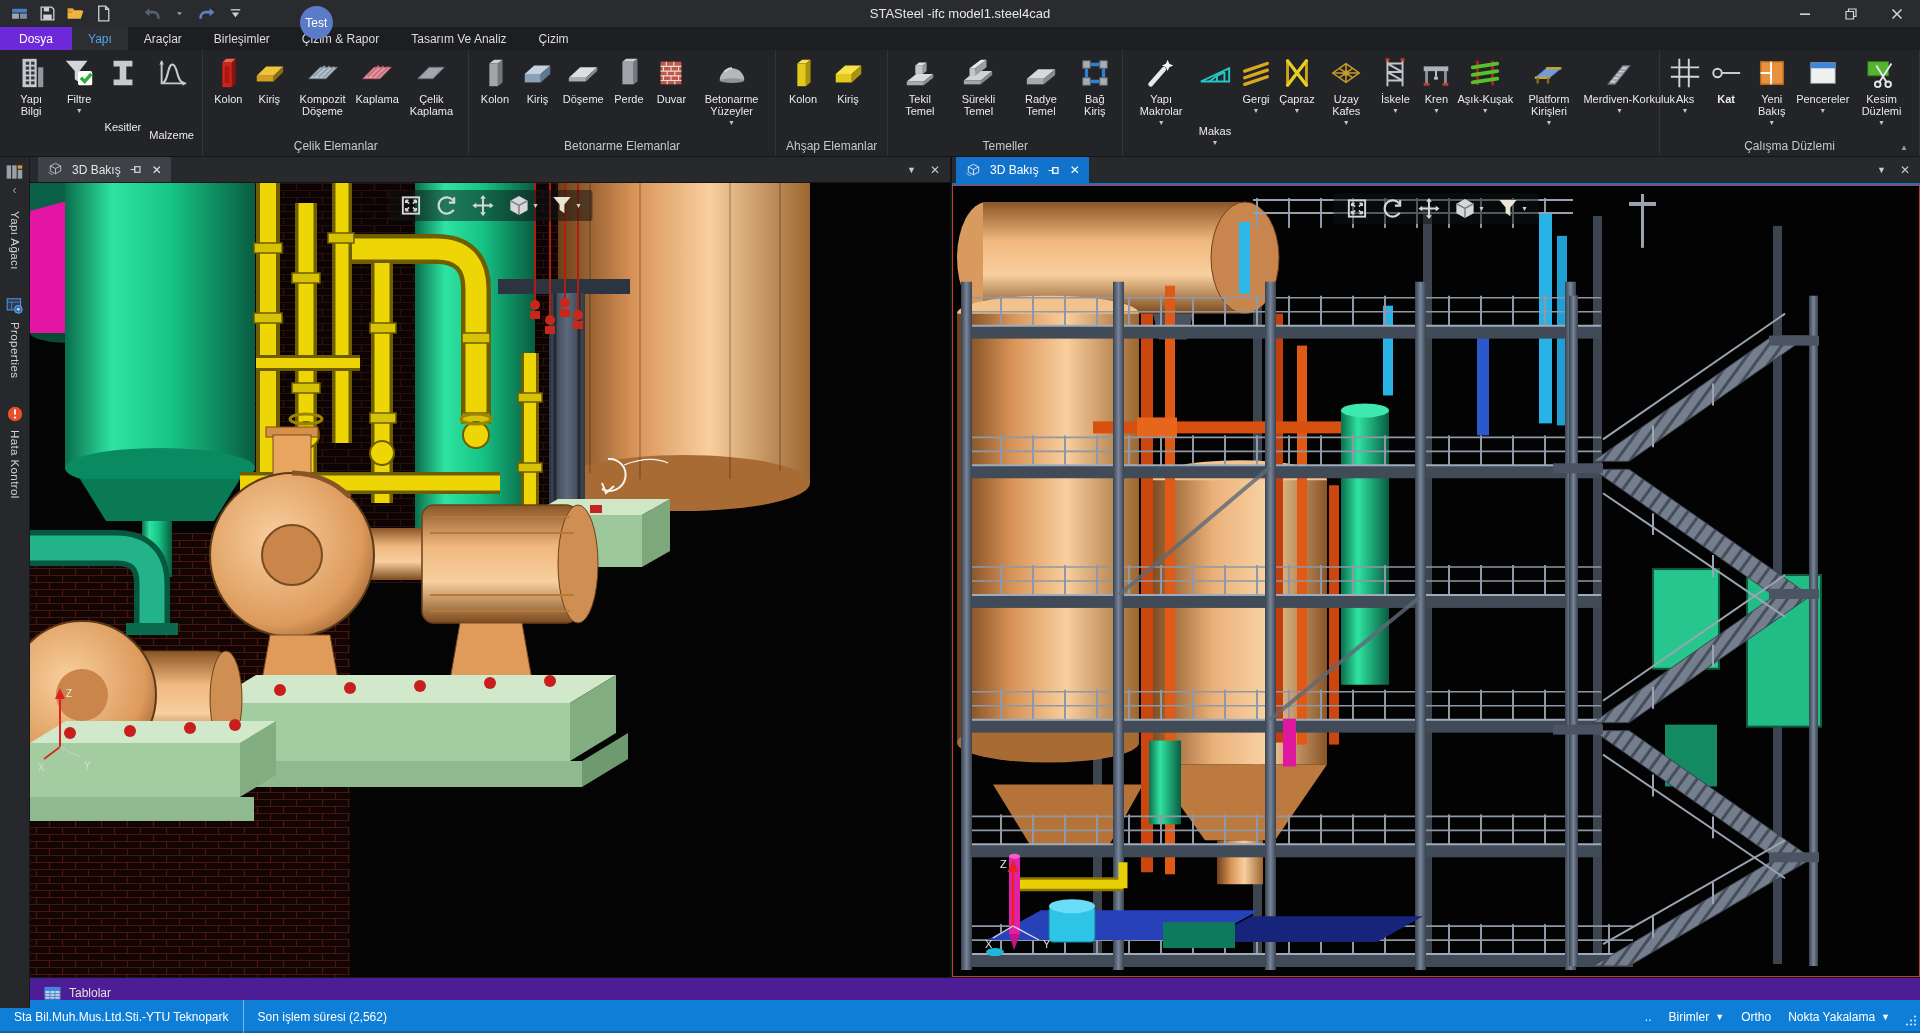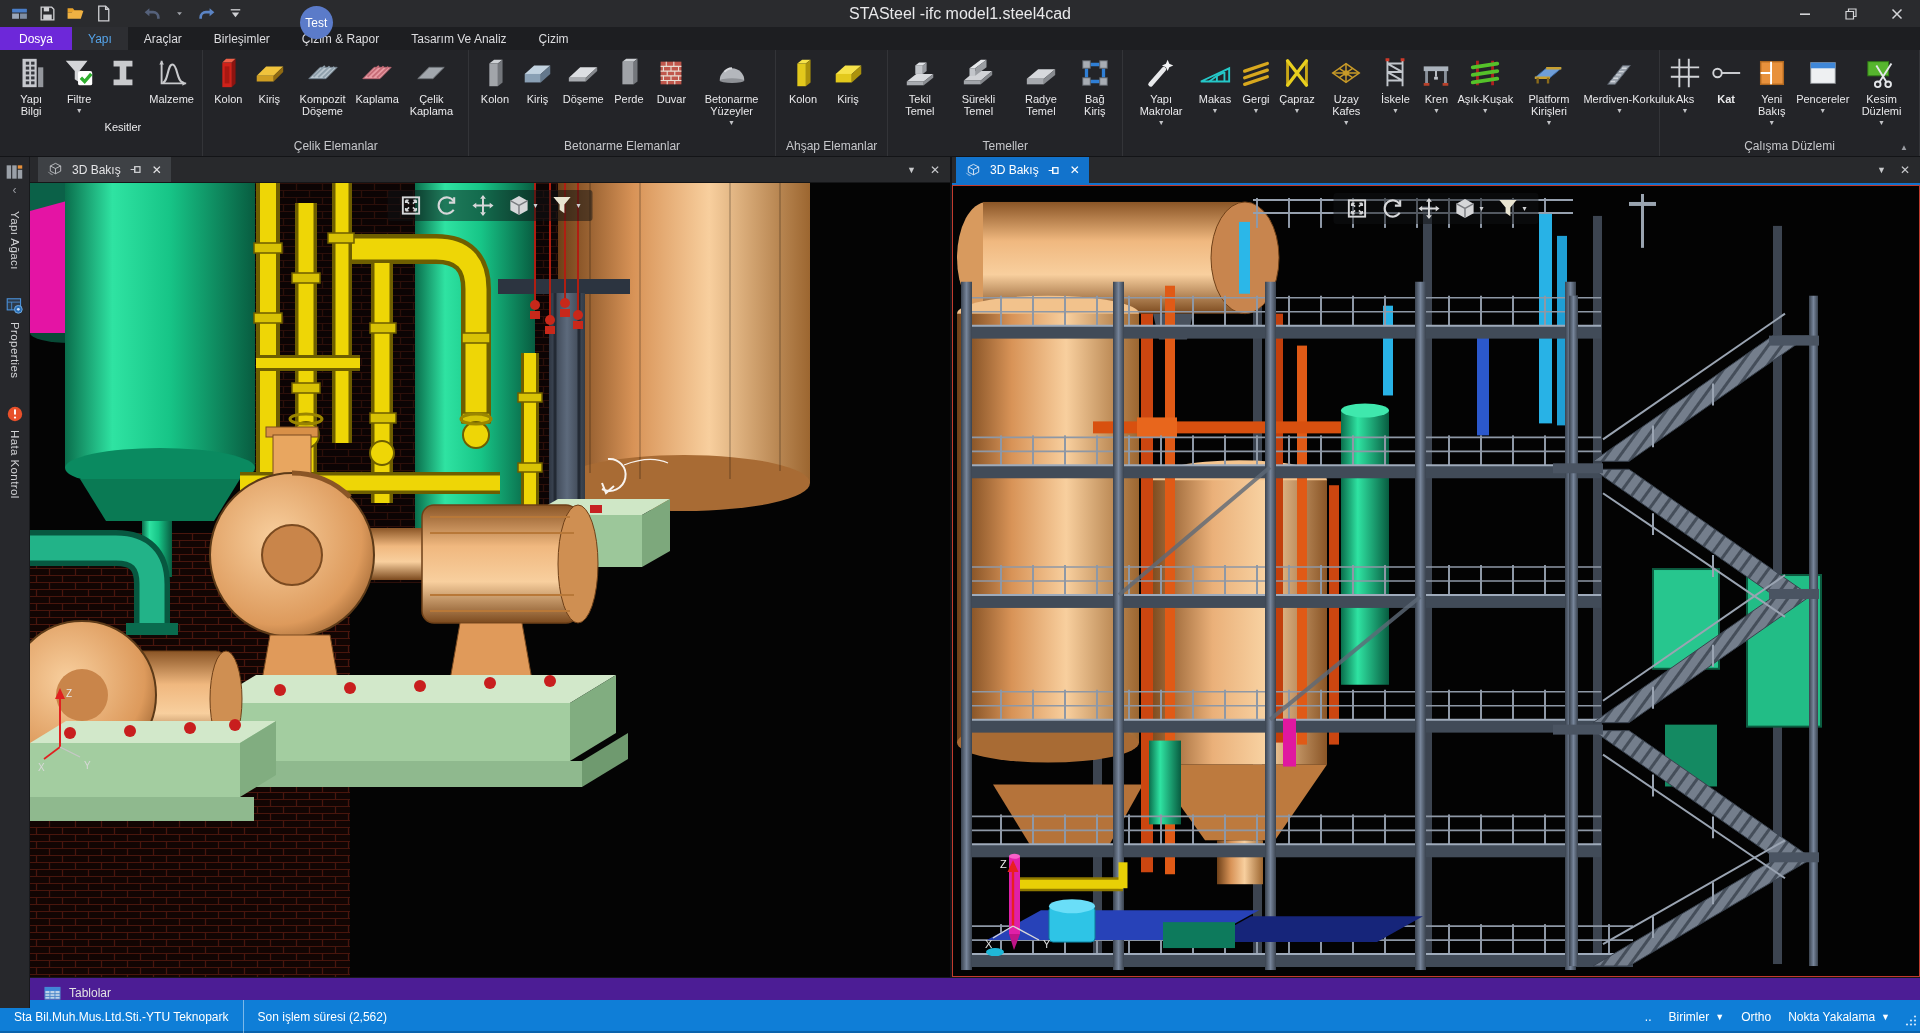--- a/index.html
+++ b/index.html
@@ -6,21 +6,21 @@
 html,body{width:1920px;height:1033px;overflow:hidden}
 body{font-family:"Liberation Sans",sans-serif;background:#141518;position:relative;color:#e4e4e6}
 .ic{display:inline-flex}
 .ic svg{display:block}
 
 
 .titlebar{position:absolute;top:0;left:0;right:0;height:27px;background:#2a2b2e;display:flex;align-items:center;z-index:5}
 .qa{display:flex;align-items:center;gap:8px;padding-left:9px;z-index:2}
 .qbtn{display:flex;align-items:center;justify-content:center;width:20px;height:22px}
 .qa .sep{width:12px}
-.title-text{position:absolute;left:0;right:0;text-align:center;font-size:16px;color:#e8e8ea;pointer-events:none}
+.title-text{position:absolute;left:0;right:0;text-align:center;font-size:13px;color:#e8e8ea;pointer-events:none}
 .win-controls{margin-left:auto;display:flex;z-index:2}
 .win-btn{width:46px;height:27px;display:flex;align-items:center;justify-content:center;color:#d4d5d8}
 
 
 .menubar{position:absolute;top:27px;left:0;right:0;height:23px;background:#1d1e21;display:flex;align-items:stretch;z-index:6}
 .menu-tab{position:relative;display:flex;align-items:center;padding:0 16px;font-size:12px;color:#dddde0}
 .menu-tab.accent{background:#6d28d9;color:#fff;padding:0 19px}
 .menu-tab.selected{background:#2d2e32;color:#55a4ea}
 .test-badge{position:absolute;top:-21px;left:14px;width:33px;height:33px;border-radius:50%;background:#5b7bc9;color:#fff;font-size:12px;display:flex;align-items:center;justify-content:center;z-index:9}
 
@@ -243,21 +243,21 @@
             <div class="lbl" style="white-space: nowrap; margin-top: 28px;">Kesitler</div>
           </div>
           <div class="rbtn">
             <span class="ic">
               <svg viewBox="0 0 36 36" width="34" height="34">
                 <path d="M7 5 V29 H33" stroke="#c9cacd" stroke-width="2" fill="none"></path>
                 <path d="M8 28 C14 28 13 9 18.5 9 C24 9 23 28 30 28" stroke="#c9cacd" stroke-width="2.2" fill="none"></path>
                 <path d="M7 5 l-2.5 4 h5 Z M33 29 l-4 -2.5 v5 Z" fill="#c9cacd"></path>
               </svg>
             </span>
-            <div class="lbl" style="white-space: nowrap;">Malzeme</div>
+            <div class="lbl" style="white-space: nowrap; margin-top: 36px;">Malzeme</div>
           </div>
         </div>
         <div class="rcaption"></div>
       </div>
       <div class="rgroup">
         <div class="rbtns">
           <div class="rbtn">
             <span class="ic">
               <svg viewBox="0 0 36 36" width="34" height="34">
                 <polygon points="12,7 22,7 26,3 16,3" fill="#f06048"></polygon>
@@ -471,21 +471,21 @@
           </div>
           <div class="rbtn">
             <span class="ic">
               <svg viewBox="0 0 36 36" width="34" height="34">
                 <g stroke="#25c8c8" stroke-width="2" fill="none">
                   <path d="M3 27 H33 V13 Z"></path>
                   <path d="M12 27 L20 21 V27 M20 21 L28 17 M28 27 V17"></path>
                 </g>
               </svg>
             </span>
-            <div class="lbl" style="white-space: nowrap;">Makas</div>
+            <div class="lbl" style="white-space: nowrap; margin-top: 32px;">Makas</div>
             <div class="drop">▼</div>
           </div>
           <div class="rbtn">
             <span class="ic">
               <svg viewBox="0 0 36 36" width="34" height="34">
                 <g stroke="#d8a81e" stroke-width="3.5" stroke-linecap="round">
                   <path d="M6 16 L30 8 M6 23 L30 15 M6 30 L30 22"></path>
                 </g>
               </svg>
             </span>

